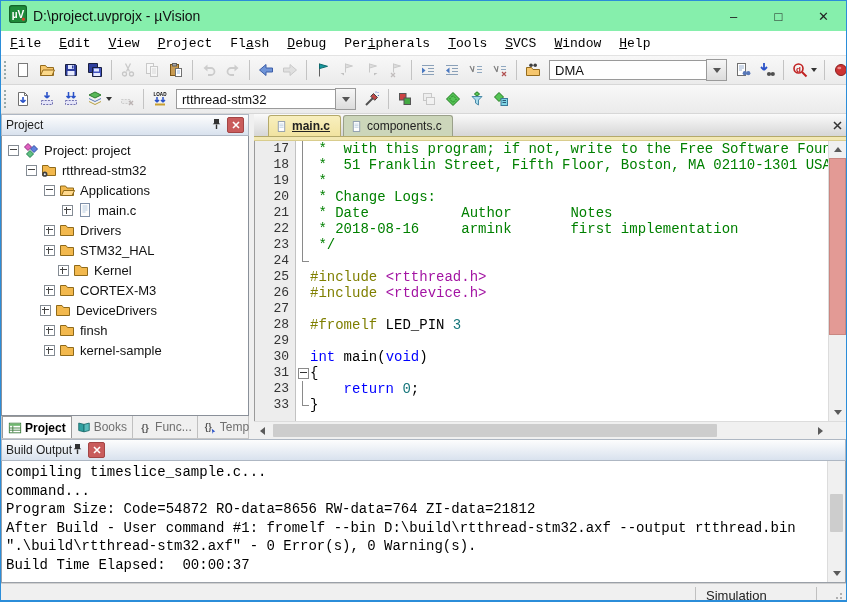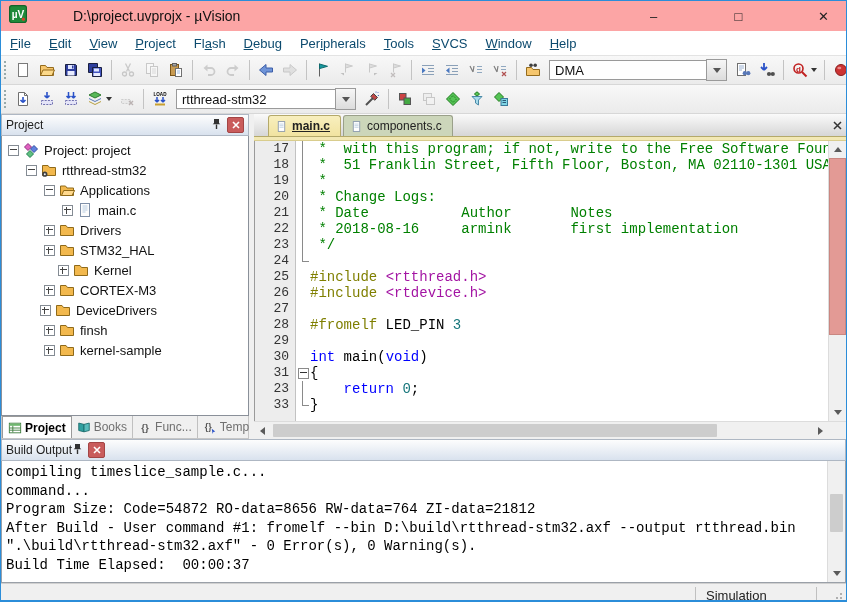--- a/index.html
+++ b/index.html
@@ -1,27 +1,27 @@
 <!DOCTYPE html>
 <html style="--accent: #2b8dd9; --keyword: #0000ff; --comment: #008000; --preprocessor: #7f7f00; --include_header: #a314a3; --number: #16767b; --active_tab: #f8efbe; --inactive_tab: #ccd6ba; --scroll_thumb: #e39a95;"><head>
 <meta charset="utf-8">
 <style>
   html,body{margin:0;padding:0;background:#9aa7b0;font-family:"Liberation Sans",sans-serif;}
   .window{width:845px;height:599px;border:1px solid var(--accent,#2b8dd9);border-bottom-width:2px;
     display:flex;flex-direction:column;background:#f0f0f0;overflow:hidden;}
   
-  .titlebar{height:30px;background:#fca5a5;display:flex;align-items:center;flex:none;gap:40px;}
+  .titlebar{height:30px;background:#86efac;display:flex;align-items:center;flex:none;}
   .titlebar .appicon{margin:0 6px 0 8px;flex:none;}
   .titlebar .title{font-size:14px;color:#111;}
   .titlebar .spacer{flex:1;}
   .winbtn{width:45px;height:29px;display:flex;align-items:center;justify-content:center;
     font-size:13px;color:#222;}
   
   .menubar{height:24px;background:#ffffff;display:flex;align-items:center;flex:none;
-    border-bottom:1px solid #e3e3e3;font-size:13px;color:#0c4a6e;}
+    border-bottom:1px solid #e3e3e3;font-size:13px;color:#000000;font-family:Liberation Mono, monospace;}
   .menuitem{padding:3px 9px;}
   .menuitem .u{text-decoration:underline;}
   
   .toolbar{height:28px;background:linear-gradient(#f8f8f8,#ebebeb);display:flex;align-items:center;
     flex:none;border-bottom:1px solid #d7d7d7;padding-left:2px;}
   .tb-grip{width:5px;height:20px;margin-right:3px;flex:none;
     background-image:radial-gradient(circle,#9aa 1px,transparent 1.2px);background-size:4px 4px;}
   .tbtn{width:24px;height:24px;display:flex;align-items:center;justify-content:center;flex:none;border-radius:2px;}
   .tbtn.caret{width:32px;}
   .tbtn.disabled{opacity:.42;filter:grayscale(.8);}

